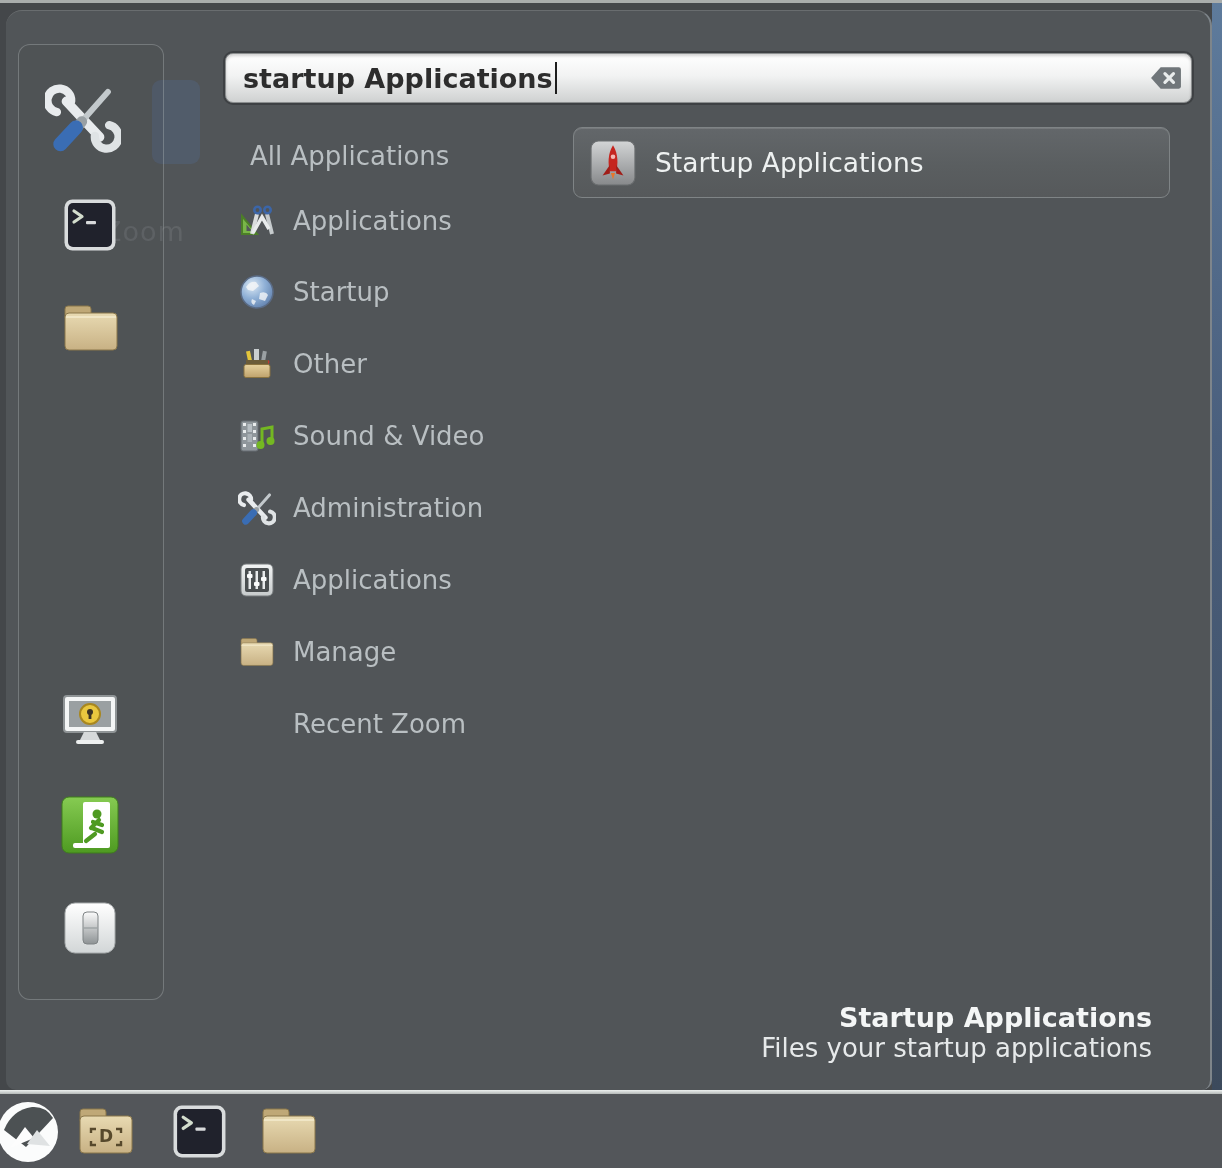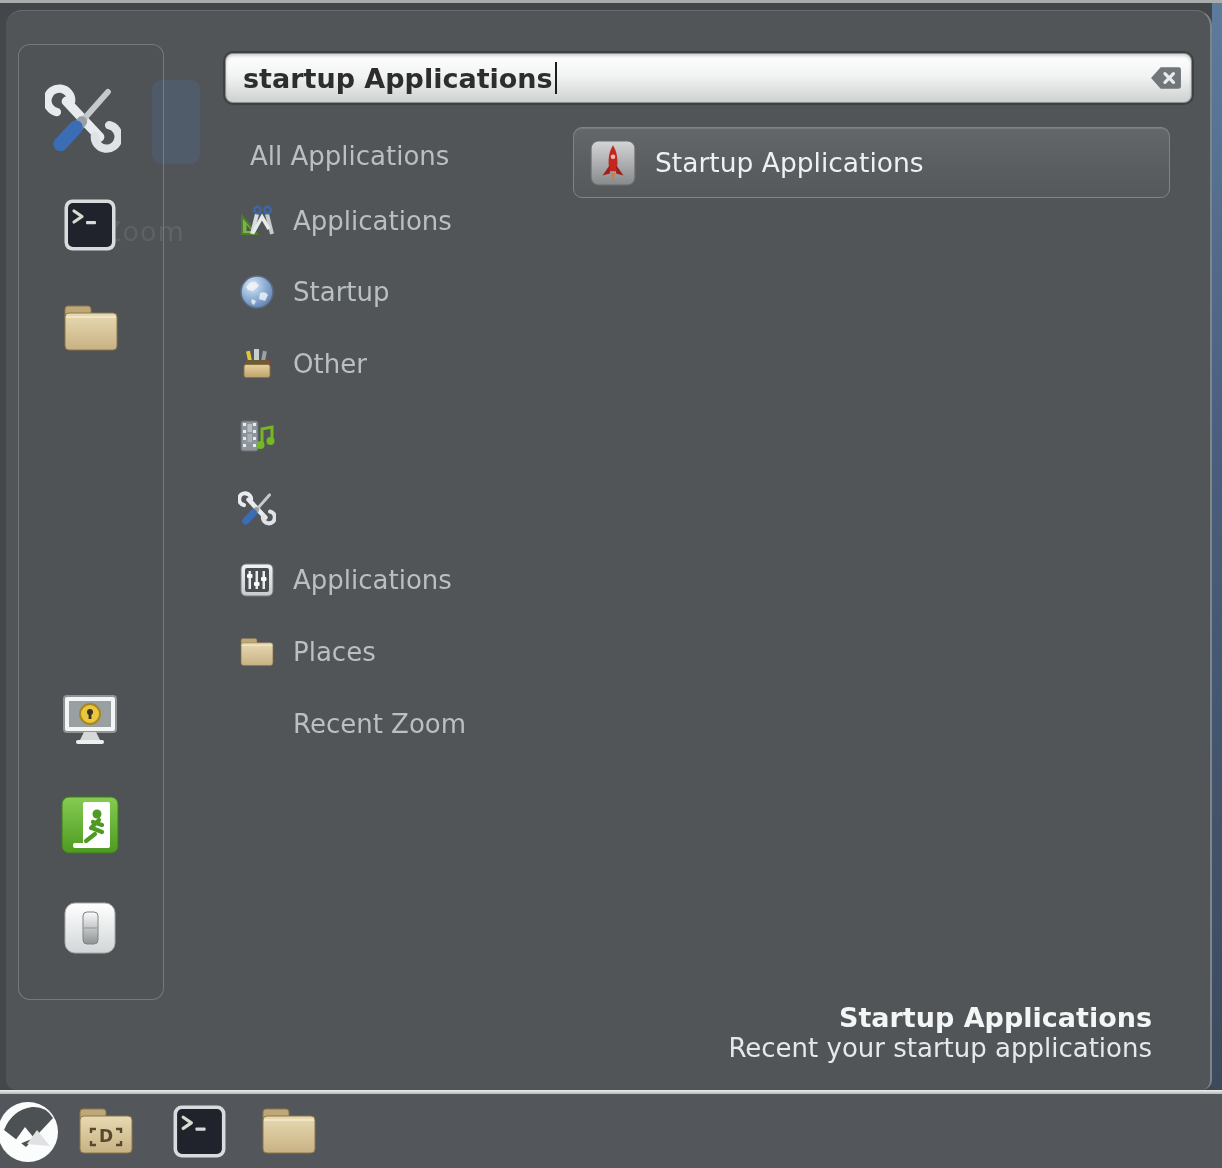--- a/index.html
+++ b/index.html
@@ -261,33 +261,35 @@
         <rect x="15" y="13" width="3" height="3" fill="#e8ebec"></rect>
       <rect x="15" y="20" width="3" height="3" fill="#e8ebec"></rect>
         <rect x="15" y="27" width="3" height="3" fill="#e8ebec"></rect>
       <rect x="9.5" y="7" width="4.5" height="8" fill="#b8bfc4"></rect>
         <rect x="9.5" y="17" width="4.5" height="8" fill="#aab1b6"></rect>
       <path d="M24 28 V12 L34 10 V24" fill="none" stroke="#74b822" stroke-width="3"></path>
       <circle cx="22.5" cy="28" r="4" fill="#74b822"></circle>
       <circle cx="32.5" cy="24" r="4" fill="#74b822"></circle>
     </svg>
   </span>
+  <span class="lbl">Sound &amp; Video</span>
 </div>
 
 <div class="abs cat-row" style="top:476px">
   <span class="cat-icon">
     <svg width="38" height="38" viewBox="0 0 64 64">
       <path d="M22 18 A10 10 0 1 0 10 27" fill="none" stroke="#e8ebed" stroke-width="7" stroke-linecap="round"></path>
       <path d="M18 18 L46 48" stroke="#e8ebed" stroke-width="8" stroke-linecap="round"></path>
       <path d="M42 47 A10 10 0 1 0 54 38" fill="none" stroke="#dfe3e5" stroke-width="7" stroke-linecap="round"></path>
       <path d="M53 10 L30 36" stroke="#c3c9cc" stroke-width="5" stroke-linecap="round"></path>
       <path d="M31 35 L27 40" stroke="#99a0a4" stroke-width="9" stroke-linecap="round"></path>
       <path d="M26 40 L13 54" stroke="#3a6db4" stroke-width="12" stroke-linecap="round"></path>
     </svg>
   </span>
+  <span class="lbl">Administration</span>
 </div>
 
 <div class="abs cat-row" style="top:548px">
   <span class="cat-icon">
     <svg width="38" height="38" viewBox="0 0 38 38">
       <rect x="3" y="3" width="32" height="32" rx="5" fill="url(#gradPref)" stroke="#74797b"></rect>
       <rect x="7" y="7" width="24" height="24" rx="2" fill="#4a4e50"></rect>
       <rect x="10.5" y="10" width="2.5" height="18" fill="#e8eaeb"></rect>
       <rect x="17.5" y="10" width="2.5" height="18" fill="#e8eaeb"></rect>
       <rect x="24.5" y="10" width="2.5" height="18" fill="#e8eaeb"></rect>
@@ -300,21 +302,21 @@
 </div>
 
 <div class="abs cat-row" style="top:620px">
   <span class="cat-icon">
     <svg width="38" height="34" viewBox="0 0 62 54">
       <rect x="5" y="5" width="26" height="14" rx="3" fill="#bfa877" stroke="#8a774b"></rect>
       <rect x="5" y="12" width="52" height="37" rx="4" fill="url(#gradFolder)" stroke="#8a774b"></rect>
       <path d="M6 16 h50" stroke="#f0e6c6" stroke-width="2"></path>
     </svg>
   </span>
-  <span class="lbl">Places</span>
+  <span class="lbl">Manage</span>
 </div>
 
 <div class="abs cat-row pad68" style="top:692px">
   <span class="lbl">Recent Zoom</span>
 </div>
 
 <div class="abs" id="result-row">
   <span class="result-icon">
     <svg width="48" height="48" viewBox="0 0 46 46">
       <rect x="2" y="2" width="42" height="42" rx="7" fill="url(#gradGrayPlate)" stroke="#6b6e70"></rect>
@@ -323,21 +325,21 @@
       <path d="M20 25 L13 35 L20 33 Z" fill="#a01d18"></path>
       <path d="M26 25 L33 35 L26 33 Z" fill="#a01d18"></path>
       <path d="M21 32.5 h4 l-2 6 z" fill="#e8762a"></path>
     </svg>
   </span>
   <span class="lbl">Startup Applications</span>
 </div>
 
 <div class="abs" id="status-block">
   <div id="status-title">Startup Applications</div>
-  <div id="status-sub">Recent your startup applications</div>
+  <div id="status-sub">Files your startup applications</div>
 </div>
 
 <div class="abs" id="taskbar-line"></div>
 <div class="abs" id="taskbar"></div>
 
 <div class="abs task-btn" style="left:-4px;top:1102px;width:64px;height:64px">
   <span>
     <svg width="64" height="64" viewBox="0 0 64 64">
       <circle cx="32" cy="32" r="30" fill="#fbfcfc"></circle>
       <path d="M8 30 Q16 10 36 7 Q50 6 57 18 L30 47 Z" fill="#4c5153"></path>

